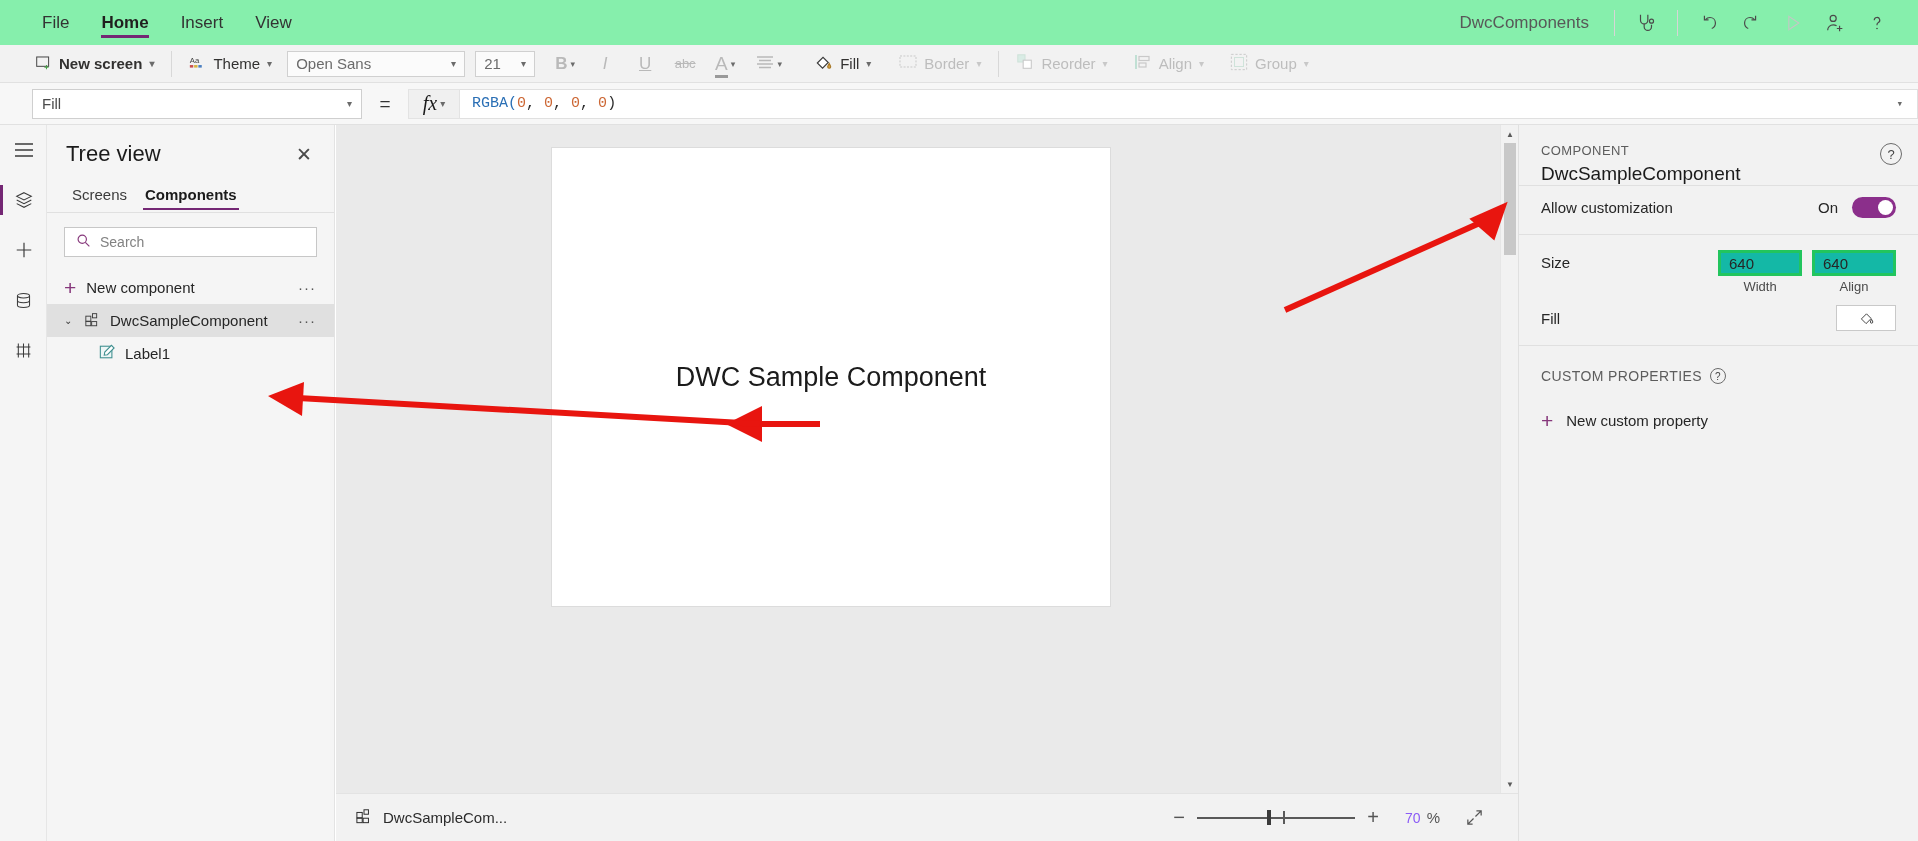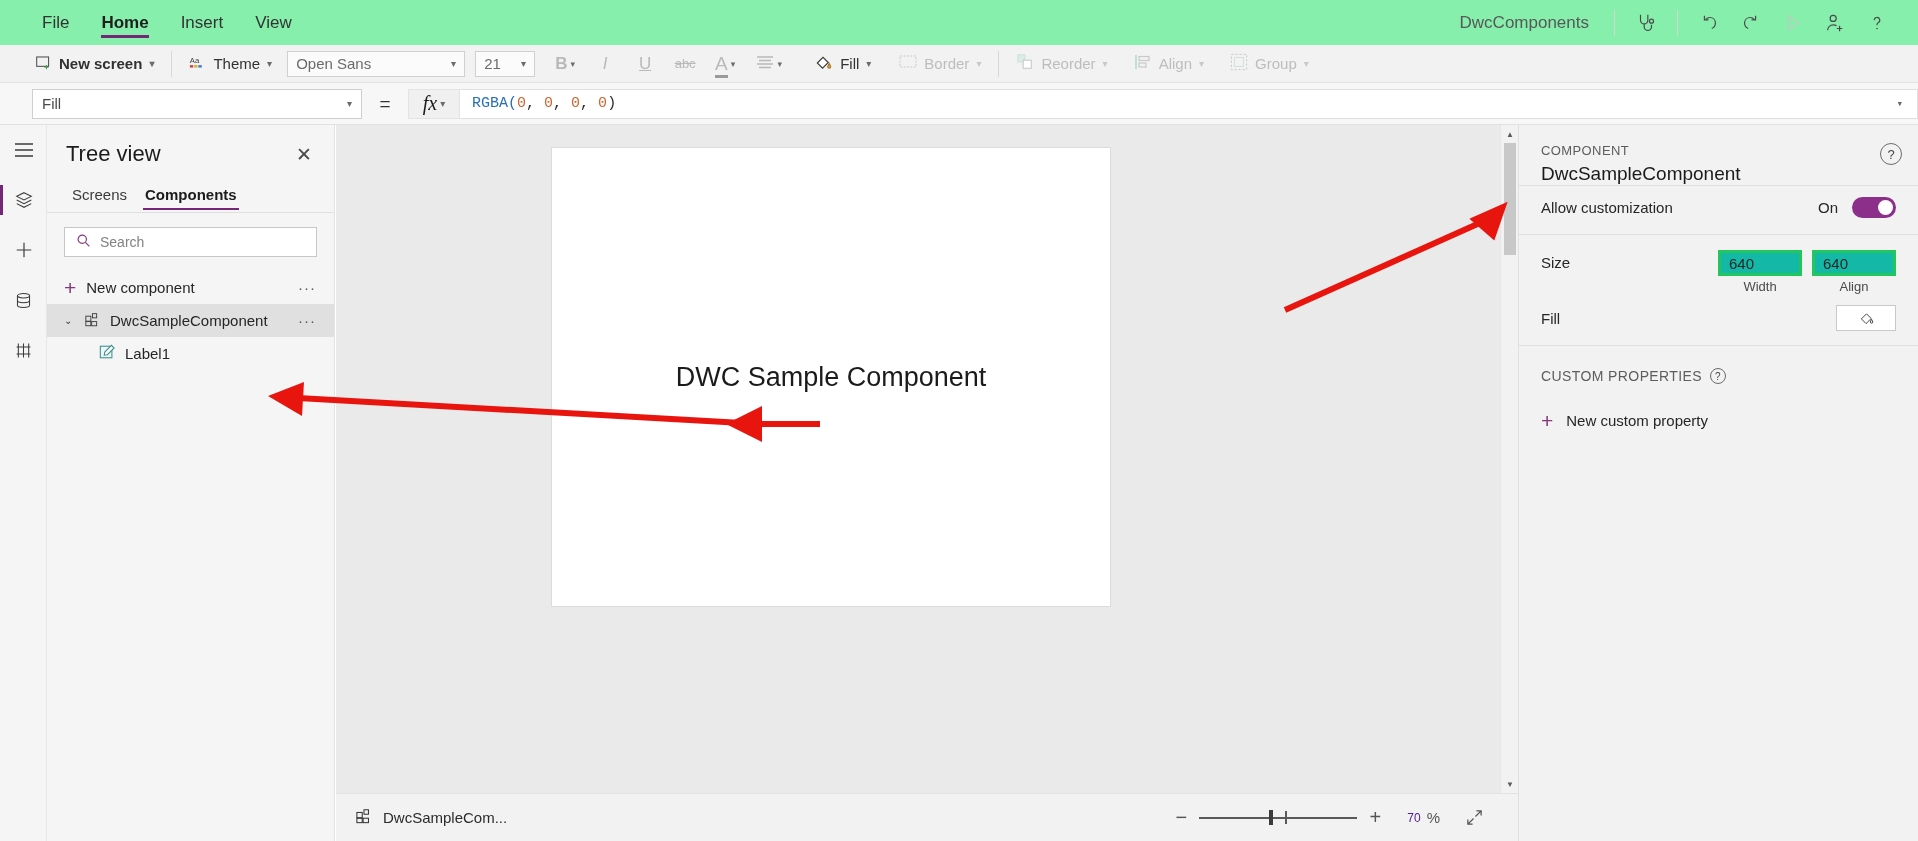--- a/index.html
+++ b/index.html
@@ -185,21 +185,21 @@
     background: #f2f2f2; border-top: 1px solid #e3e3e3;
     display: flex; align-items: center;
   }
   .sb-left { display: flex; align-items: center; gap: 11px; padding-left: 20px; font-size: 15px; color: #2b2b2b; }
   .sb-right { margin-left: auto; display: flex; align-items: center; gap: 0; padding-right: 26px; }
   .zoom-btn { width: 36px; height: 30px; display: flex; align-items: center; justify-content: center; font-size: 20px; color: #555; }
   .zoom-track { position: relative; width: 158px; height: 30px; display: flex; align-items: center; }
   .zoom-track .line { position: absolute; left: 0; right: 0; height: 2px; background: #595959; }
   .zoom-track .thumb { position: absolute; left: 70px; width: 4px; height: 15px; background: #3b3b3b; }
   .zoom-track .tick { position: absolute; left: 86px; width: 2px; height: 13px; background: #5a5a5a; }
-  .zoom-val { font-size: 12px; color: #4c1d95; margin: 0 6px 0 14px; }
+  .zoom-val { font-size: 14px; color: #8b5cf6; margin: 0 6px 0 14px; }
   .zoom-pct { font-size: 15px; color: #555; margin-right: 16px; }
 
   
   .propspanel {
     position: absolute; top: 125px; left: 1518px; width: 400px; height: 716px;
     background: #f2f2f2; border-left: 1px solid #e0e0e0;
   }
   .pp-head { padding: 18px 22px 0 22px; position: relative; }
   .pp-kicker { font-size: 13px; color: #5d5d5d; letter-spacing: .4px; }
   .pp-name { font-size: 19px; color: #1b1b1b; margin-top: 5px; }

